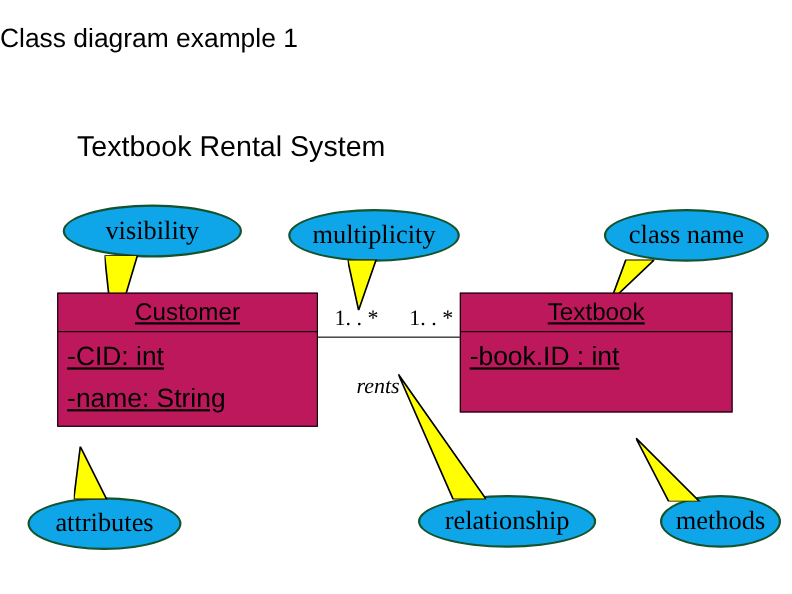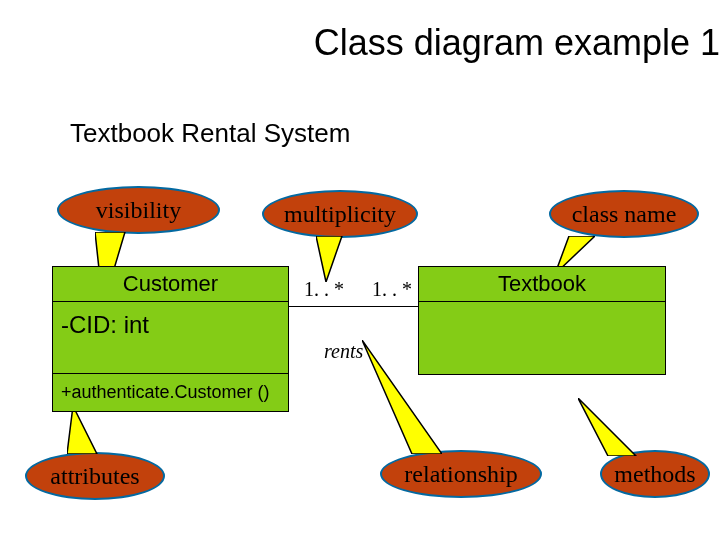--- a/index.html
+++ b/index.html
@@ -10,55 +10,56 @@
     font-family: Arial, sans-serif;
     background: #fff;
     position: relative;
     overflow: hidden;
   }
   .title {
     position: absolute;
     top: 22px;
     left: 0;
     width: 720px;
-    text-align: right;
-    font-size: 36px;
+    text-align: left;
+    font-size: 24px;
     font-weight: normal;
   }
   .subtitle {
     position: absolute;
     top: 118px;
     left: 70px;
     font-size: 26px;
   }
   .callout {
     position: absolute;
-    background: #c2410c;
-    border: 2px solid #0369a1;
+    background: #0ea5e9;
+    border: 2px solid #14532d;
     border-radius: 50%;
     display: flex;
     align-items: center;
     justify-content: center;
     font-size: 24px;
     font-family: "Times New Roman", serif;
   }
   
   .b-visibility   { top: 186px; left: 57px;  width: 163px; height: 48px; }
   .b-multiplicity { top: 190px; left: 262px; width: 156px; height: 48px; }
   .b-classname    { top: 190px; left: 549px; width: 150px; height: 48px; font-size:24px; }
   .b-attributes   { top: 452px; left: 25px;  width: 140px; height: 48px; }
   .b-relationship { top: 450px; left: 380px; width: 162px; height: 48px; }
   .b-methods      { top: 450px; left: 600px; width: 110px; height: 48px; }
 
   
   .uml {
     position: absolute;
     border: 1.5px solid #000;
-    background: #84cc16;
+    background: #be185d;
     font-size: 22px;
+    text-decoration: underline;
   }
   .uml-customer { top: 266px; left: 52px;  width: 237px; }
   .uml-textbook { top: 266px; left: 418px; width: 248px; }
   .compart {
     border-bottom: 1.5px solid #000;
     padding: 4px 8px;
   }
   .compart:last-child { border-bottom: none; }
   .compart.name { text-align: center; font-weight: normal; }
   .compart.attr { min-height: 72px; font-size: 24px; }
@@ -142,28 +143,27 @@
 <div class="tail" style="top:398px; left:578px;">
   <svg width="60" height="58">
       <polygon points="0,0 30,58 58,58" fill="#ffff00" stroke="#000" stroke-width="1.5"></polygon>
     </svg>
 </div>
 
 <div class="uml uml-customer">
   <div class="compart name">Customer</div>
   <div class="compart attr">
     <div class="attr-line">-CID:  int</div>
-  </div>
-  <div class="compart meth">
-    <div class="attr-line">+authenticate.Customer ()</div>
+    <div class="attr-line">-name:  String</div>
   </div>
 </div>
 
 <div class="uml uml-textbook">
   <div class="compart name">Textbook</div>
   <div class="compart attr">
+    <div class="attr-line">-book.ID : int</div>
   </div>
 </div>
 
 <div class="assoc-line"></div>
 <div class="mult mult-left">1. . *</div>
 <div class="mult mult-right">1. . *</div>
 <div class="assoc-label">rents</div>
 
 </body></html>

